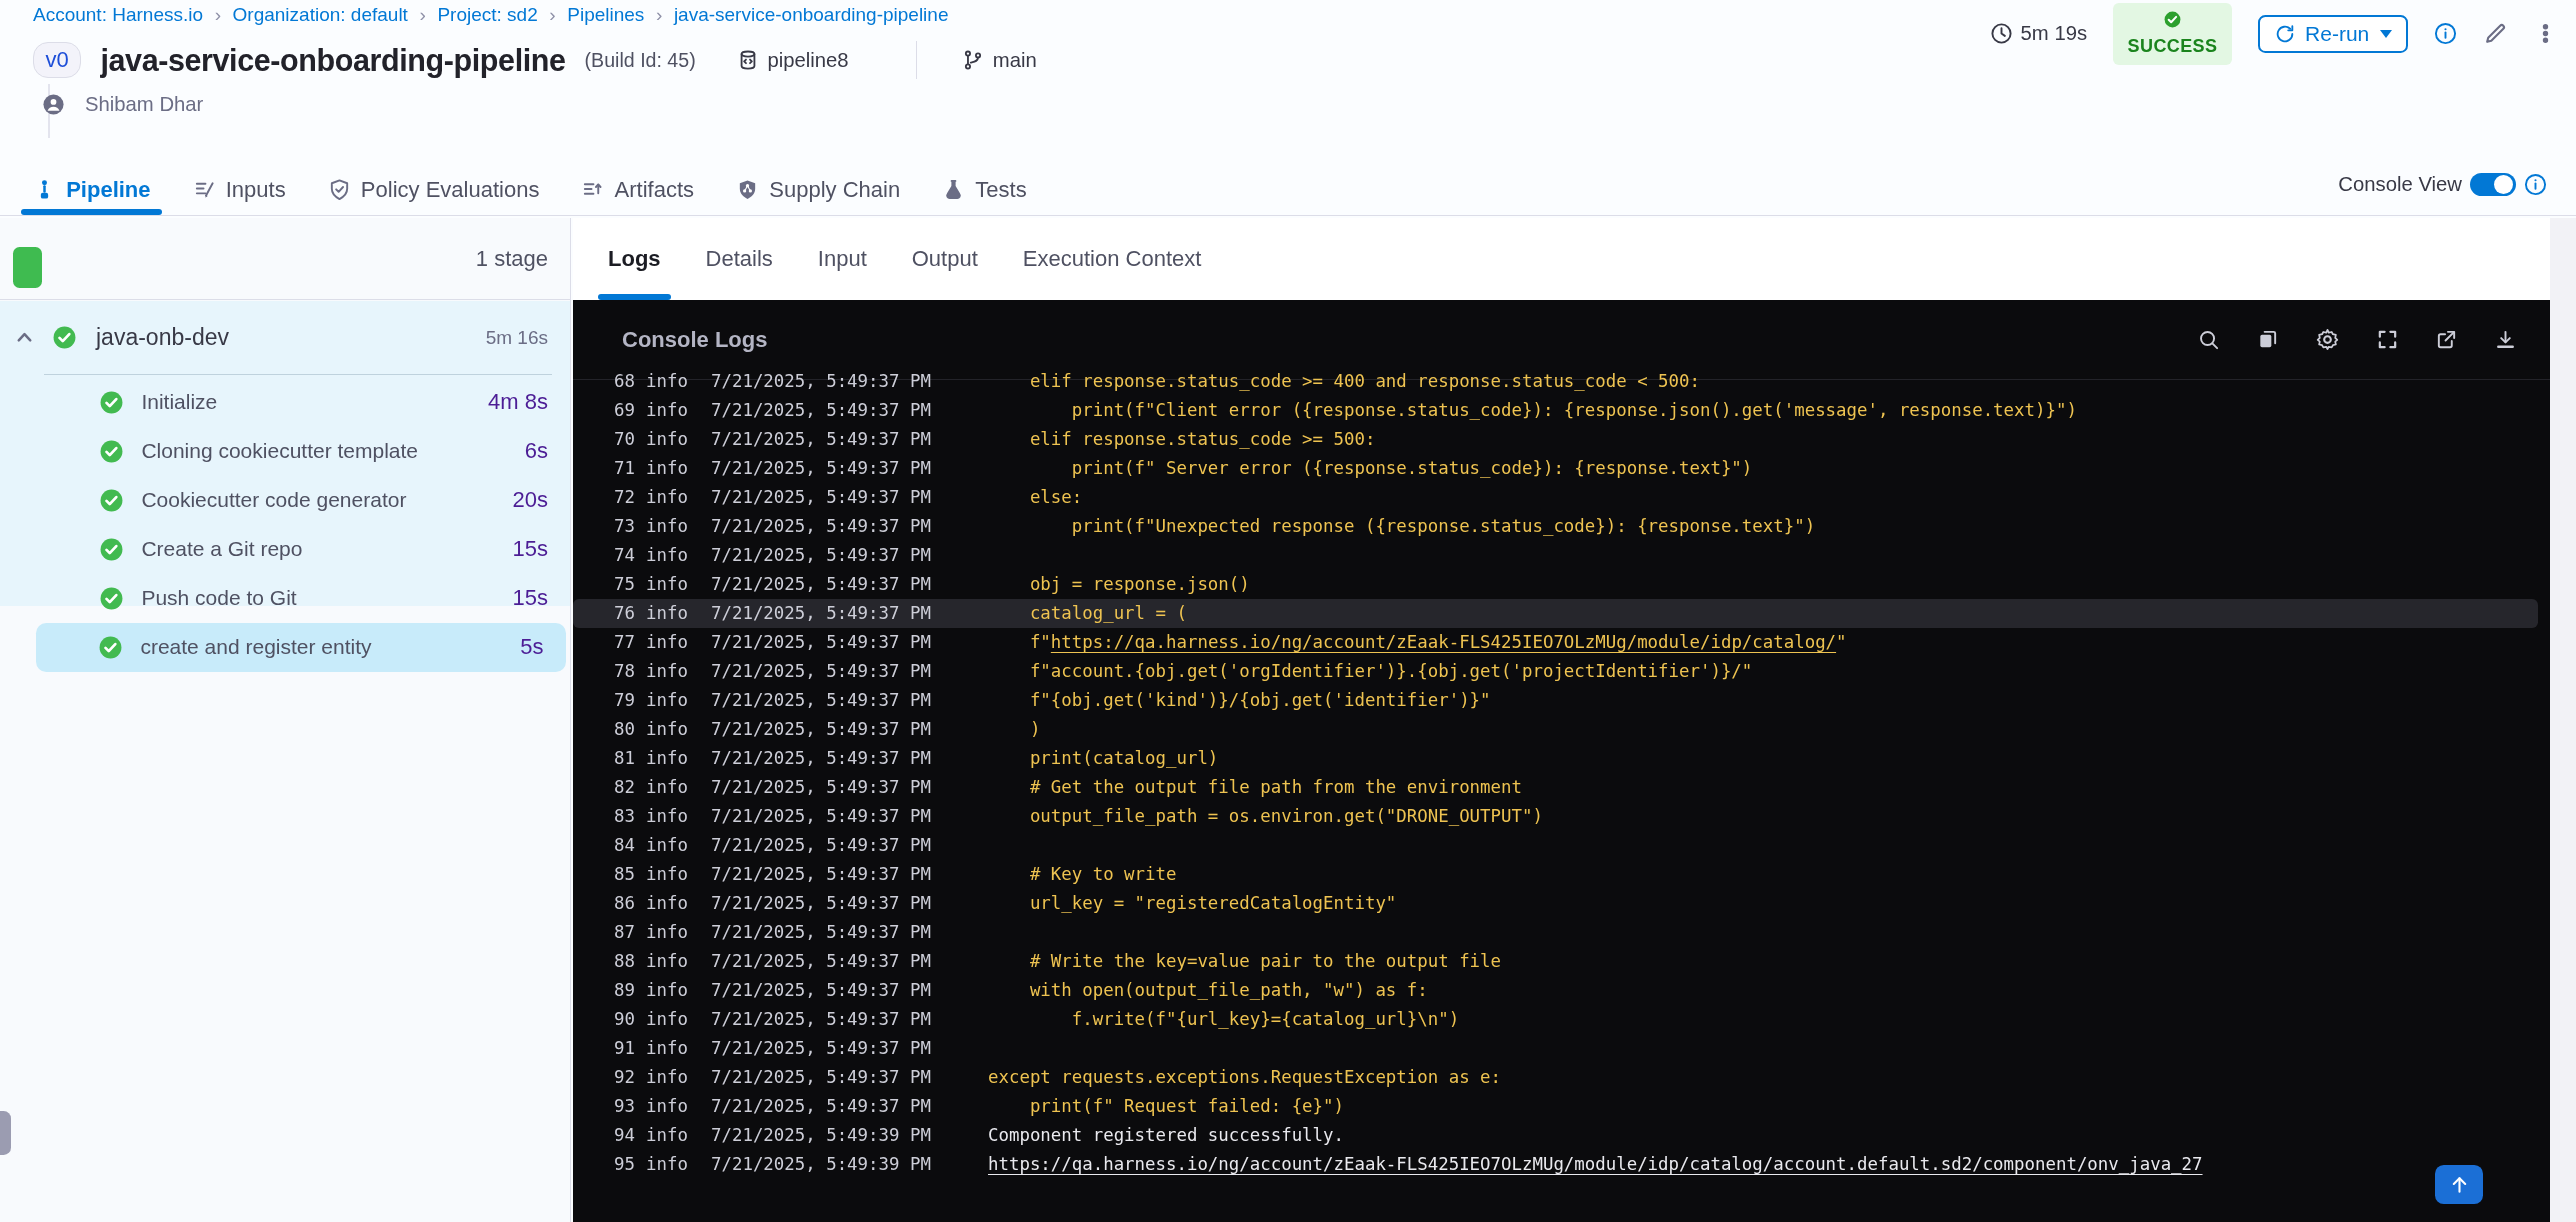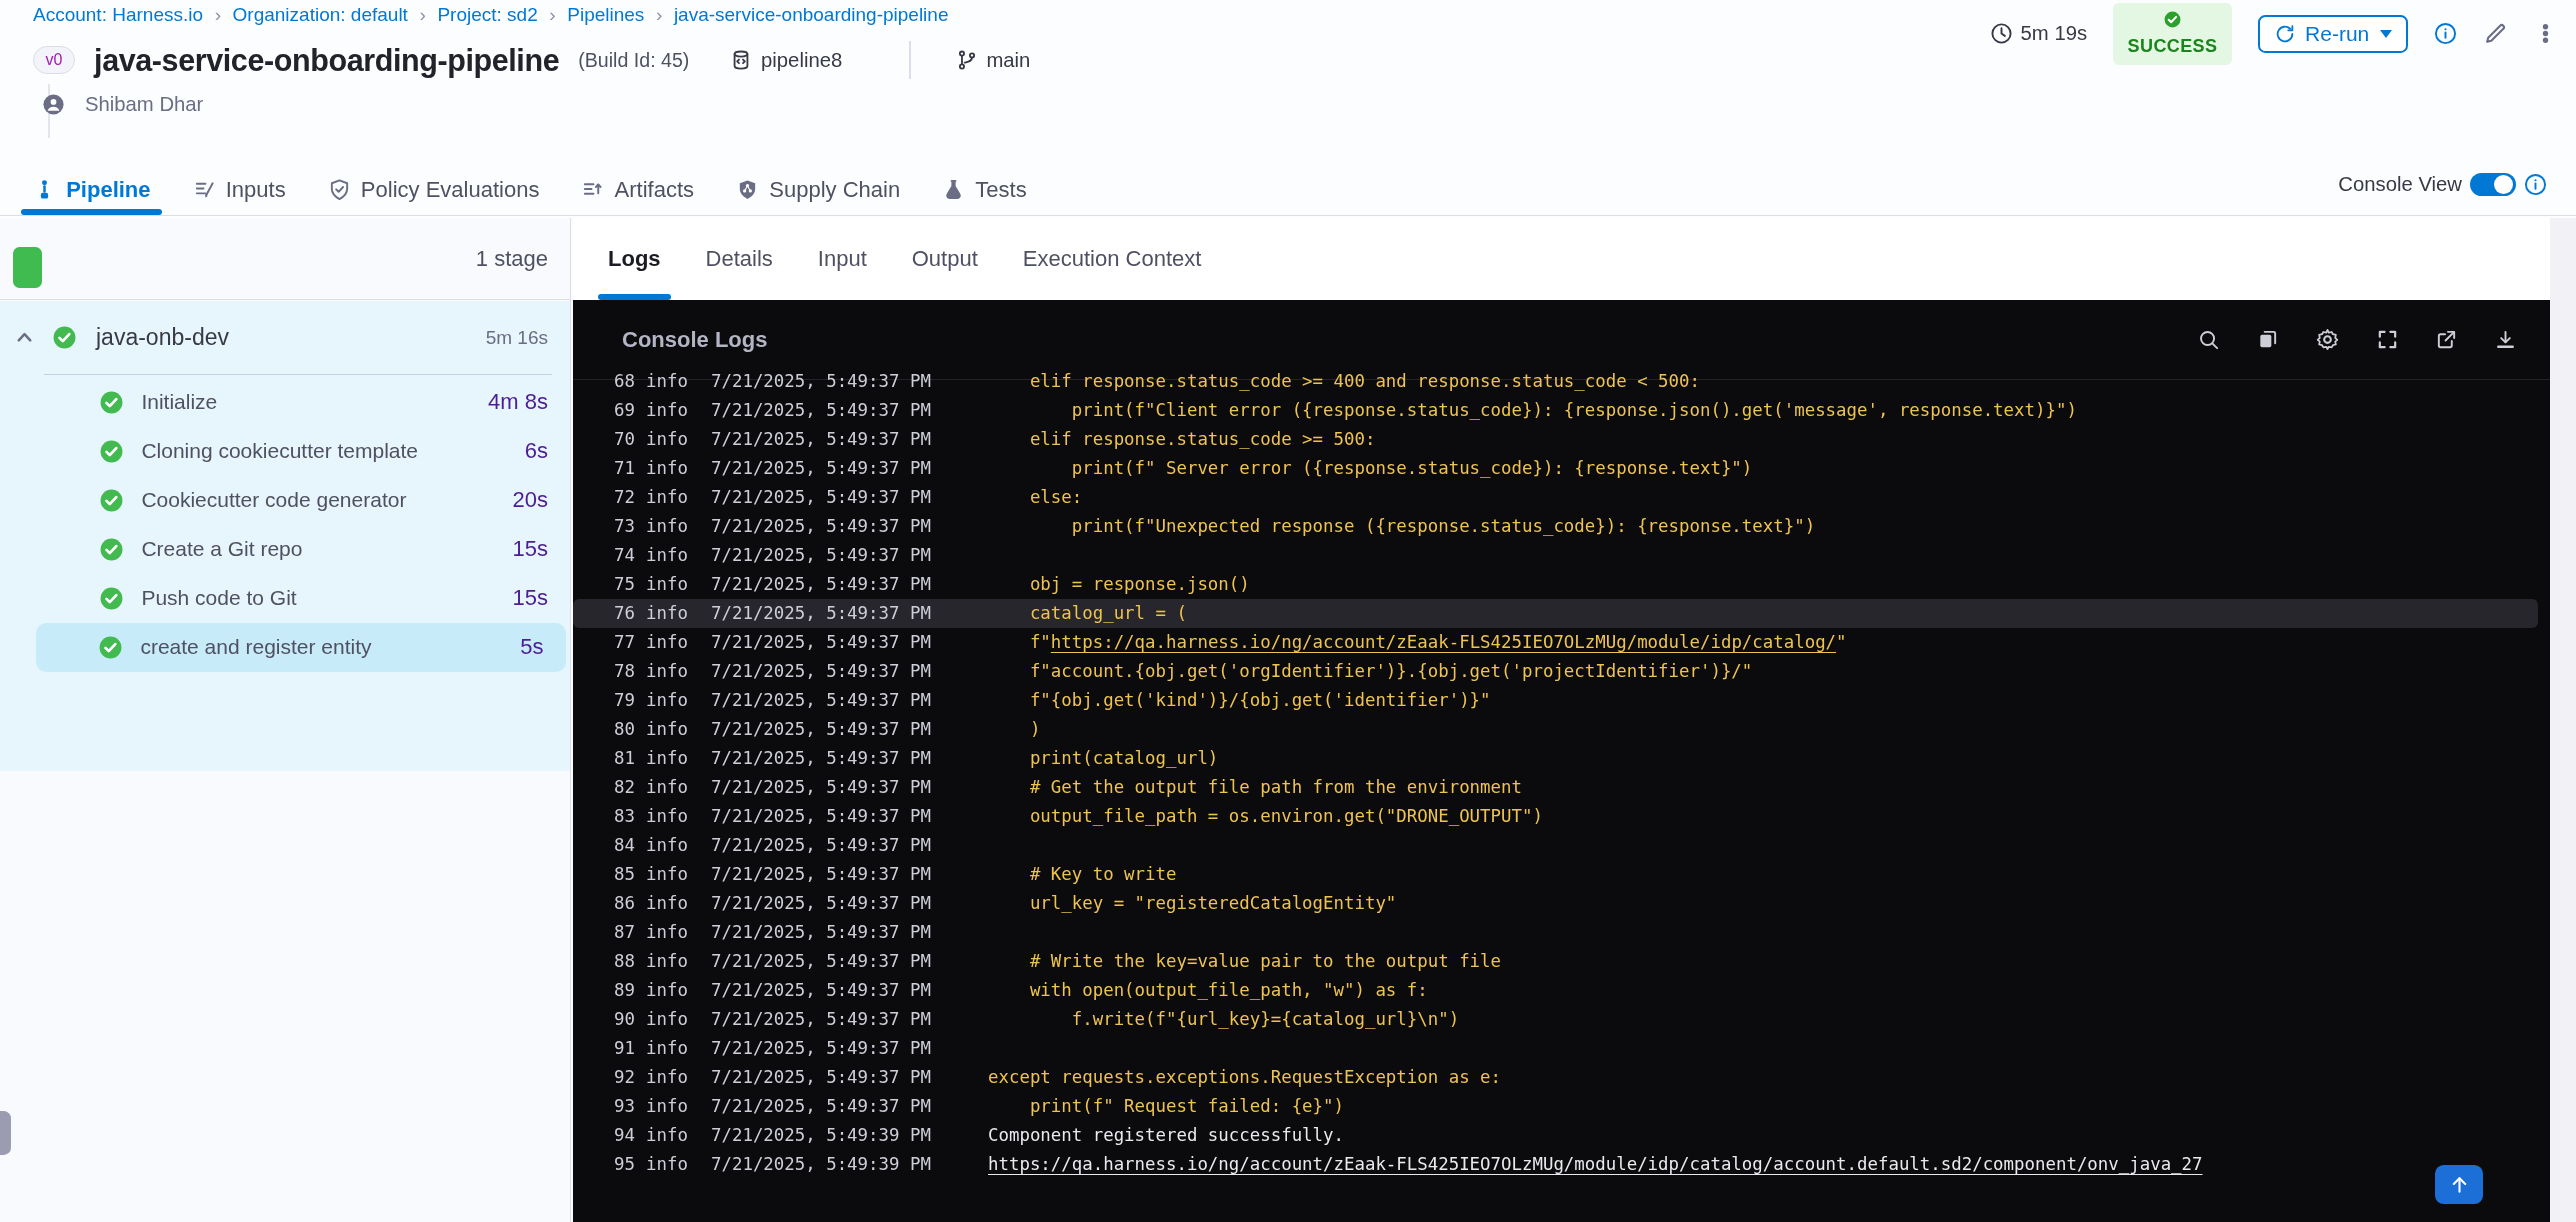--- a/index.html
+++ b/index.html
@@ -20,21 +20,21 @@
   .status-badge { display:flex; align-items:center; gap:7.3px; background:#e3f7e3; color:#1b841d;
     font-size:18px; font-weight:bold; letter-spacing:0.4px; border-radius:5.8px; padding:7.3px 14.5px;flex-direction:column; }
   .rerun-btn { display:flex; align-items:center; gap:8.7px; border:2.2px solid #0278d5; border-radius:7.3px;
     background:#fff; color:#0278d5; font-size:21px; padding:5.1px 14.5px; cursor:pointer; }
   .caret { width:0; height:0; border-left:6.5px solid transparent; border-right:6.5px solid transparent;
     border-top:8px solid #0278d5; margin-left:1.5px; }
   .icon-btn { display:flex; align-items:center; cursor:pointer; }
 
   .title-row { position:absolute; top:41px; left:33px; display:flex; align-items:center; gap:19px; }
   .ver-badge { background:#f3f3fa; border:1.5px solid #dcdde8; border-radius:15px; padding:3.6px 11.6px;
-    font-size:16px; color:#a21caf; }
+    font-size:22px; color:#1d4ed8; }
   .pipe-title { font-size:30.5px; font-weight:bold; color:#22222a; letter-spacing:-0.4px; }
   .build-id { font-size:19.6px; color:#4f5162; }
   .meta-chip { display:flex; align-items:center; gap:8.7px; font-size:20.3px; color:#383946; margin-left:22px; }
   .vdivider { width:1.5px; height:38px; background:#dcdde8; margin:0 26px 0 48px; }
   .user-row { position:absolute; top:93px; left:42px; display:flex; align-items:center; gap:20px;
     font-size:20.3px; color:#6b6d85; }
   .connector { position:absolute; top:84px; left:48px; width:1.5px; height:54px; background:#e3e4ee; }
 
   .main-tabs { position:absolute; top:164px; left:33px; height:51px; display:flex; align-items:center; gap:42px; }
   .tab { position:relative; height:51px; display:flex; align-items:center; gap:10.2px; font-size:22px;
@@ -48,21 +48,21 @@
     font-size:20.3px; color:#383946; }
   .toggle { position:relative; width:46px; height:23px; border-radius:12.3px; background:#0278d5; cursor:pointer; }
   .toggle .knob { position:absolute; top:2.2px; right:2.9px; width:19px; height:19px; border-radius:50%; background:#fff; }
 
   
   .sidebar { position:absolute; top:218px; left:0; width:571px; bottom:0; background:#f8fafd;
     border-right:1.5px solid #dcdde8; }
   .stage-count-row { position:absolute; top:0; left:0; right:0; height:82px; border-bottom:1.5px solid #dcdde8; }
   .stage-square { position:absolute; top:29px; left:13px; width:29px; height:41px; border-radius:6.5px; background:#3fbb50; }
   .stage-count { position:absolute; top:28px; right:22px; font-size:22px; color:#4f5162; }
-  .stage-block { position:absolute; top:83px; left:0; right:0; height:470px; background:#e7f5fc; }
+  .stage-block { position:absolute; top:83px; left:0; right:0; height:305px; background:#e7f5fc; }
   .stage-row { height:73px; display:flex; align-items:center; padding:0 22px 0 13px; cursor:pointer; }
   .stage-name { font-size:23px; color:#383946; margin-left:19px; }
   .stage-dur { margin-left:auto; font-size:19px; color:#6b6d85; }
   .stage-divider { border-top:1.5px solid rgba(90,120,140,.28); margin:0 18px 0 44px; }
   .steps { padding-top:2.9px; }
   .step { position:relative; height:49px; display:flex; align-items:center; padding-left:99px; cursor:pointer; }
   .step .step-label { font-size:21px; color:#4f5162; margin-left:17.4px; }
   .step .step-dur { margin-left:auto; font-size:22px; color:#4c1d95; padding-right:22px;text-align:center; }
   .step.selected { background:#c8ebfa; border-radius:10.2px; margin:0 4.4px 0 36px; padding-left:62px; }
   .left-handle { position:absolute; left:0; top:893px; width:11px; height:44px; background:#9b9cb1;

